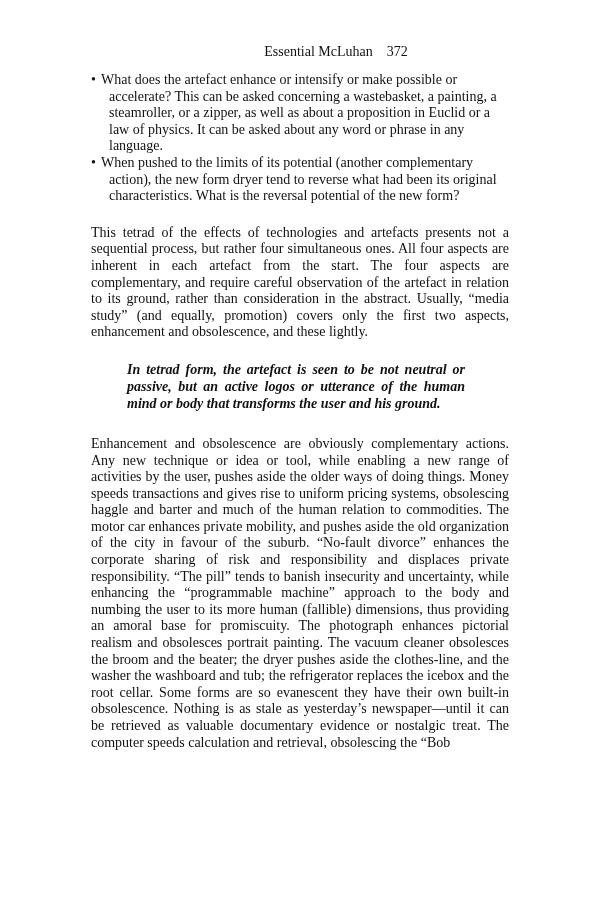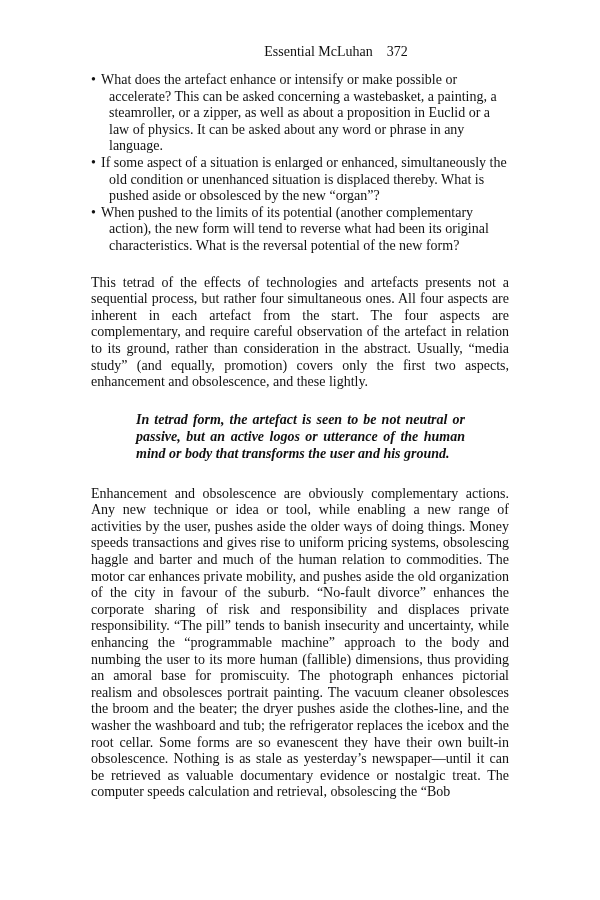--- a/index.html
+++ b/index.html
@@ -7,37 +7,36 @@
          font-family: "Liberation Serif", serif; color: #111; }
   .header { position: absolute; top: 44px; left: 0; width: 600px; text-align: center;
             font-size: 14px; margin-left: 36px; }
   .header .num { margin-left: 14px; }
   .page { position: absolute; left: 91px; width: 418px; top: 72px; font-size: 14px;
           line-height: 16.6px; }
   ul.bullets { list-style: none; margin: 0; padding: 0; }
   ul.bullets li { padding-left: 18px; text-indent: -18px; margin: 0; }
   ul.bullets li .dot { display: inline-block; width: 10px; text-indent: 0; }
   p.body { margin: 20px 0 0 0; text-align: justify; }
-  p.quote { margin: 20px 44px 0 45px; font-family: "Liberation Serif", serif;
+  p.quote { margin: 20px 44px 0 36px; font-family: "Liberation Serif", serif;
             font-style: italic; font-weight: bold; text-align: justify; font-size: 14px;
             line-height: 17px; }
   p.body2 { margin-top: 24px; }
 </style>
 </head>
 <body>
 
 <div class="header">
   <span>Essential McLuhan</span><span class="num">372</span>
 </div>
 
 <div class="page">
   <ul class="bullets">
     <li><span class="dot">•</span><span>What does the artefact enhance or intensify or make possible or accelerate? This can be asked concerning a wastebasket, a painting, a steamroller, or a zipper, as well as about a proposition in Euclid or a law of physics. It can be asked about any word or phrase in any language.</span></li>
-    <li><span class="dot">•</span><span>If some aspect of a situation is enlarged or enhanced, simultaneously the old condition or unenhanced situation is displaced thereby. What is pushed aside or obsolesced by the new “organ”?</span></li>
-    <li><span class="dot">•</span><span>When pushed to the limits of its potential (another complementary action), the new form will tend to reverse what had been its original characteristics. What is the reversal potential of the new form?</span></li>
+    <li><span class="dot">•</span><span>When pushed to the limits of its potential (another complementary action), the new form dryer tend to reverse what had been its original characteristics. What is the reversal potential of the new form?</span></li>
   </ul>
 
   <p class="body">This tetrad of the effects of technologies and artefacts presents not a sequential process, but rather four simultaneous ones. All four aspects are inherent in each artefact from the start. The four aspects are complementary, and require careful observation of the artefact in relation to its ground, rather than consideration in the abstract. Usually, “media study” (and equally, promotion) covers only the first two aspects, enhancement and obsolescence, and these lightly.</p>
 
   <p class="quote">In tetrad form, the artefact is seen to be not neutral or passive, but an active logos or utterance of the human mind or body that transforms the user and his ground.</p>
 
   <p class="body body2">Enhancement and obsolescence are obviously complementary actions. Any new technique or idea or tool, while enabling a new range of activities by the user, pushes aside the older ways of doing things. Money speeds transactions and gives rise to uniform pricing systems, obsolescing haggle and barter and much of the human relation to commodities. The motor car enhances private mobility, and pushes aside the old organization of the city in favour of the suburb. “No-fault divorce” enhances the corporate sharing of risk and responsibility and displaces private responsibility. “The pill” tends to banish insecurity and uncertainty, while enhancing the “programmable machine” approach to the body and numbing the user to its more human (fallible) dimensions, thus providing an amoral base for promiscuity. The photograph enhances pictorial realism and obsolesces portrait painting. The vacuum cleaner obsolesces the broom and the beater; the dryer pushes aside the clothes-line, and the washer the washboard and tub; the refrigerator replaces the icebox and the root cellar. Some forms are so evanescent they have their own built-in obsolescence. Nothing is as stale as yesterday’s newspaper—until it can be retrieved as valuable documentary evidence or nostalgic treat. The computer speeds calculation and retrieval, obsolescing the “Bob</p>
 </div>
 
 </body></html>

